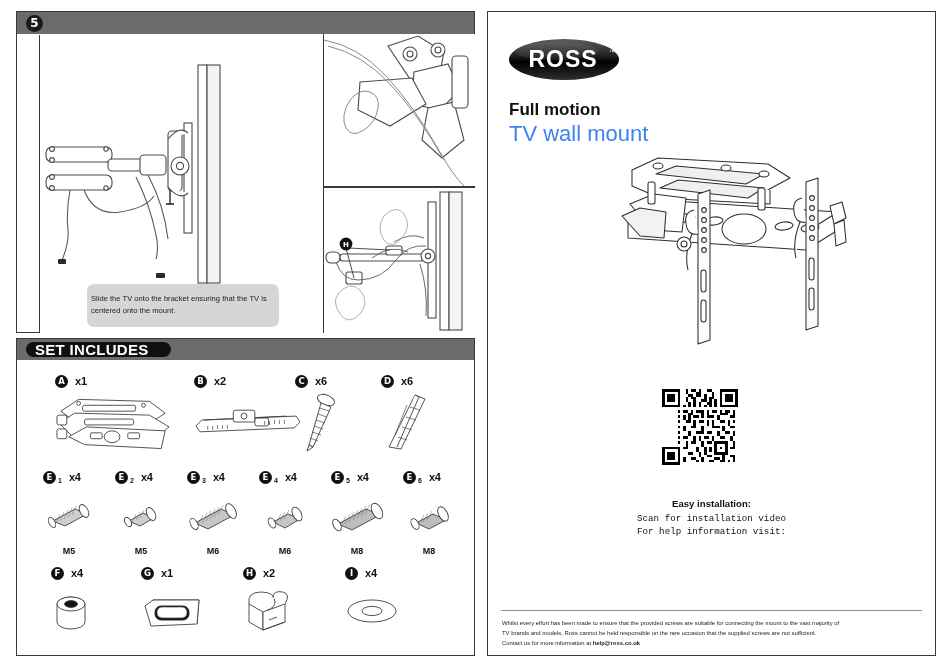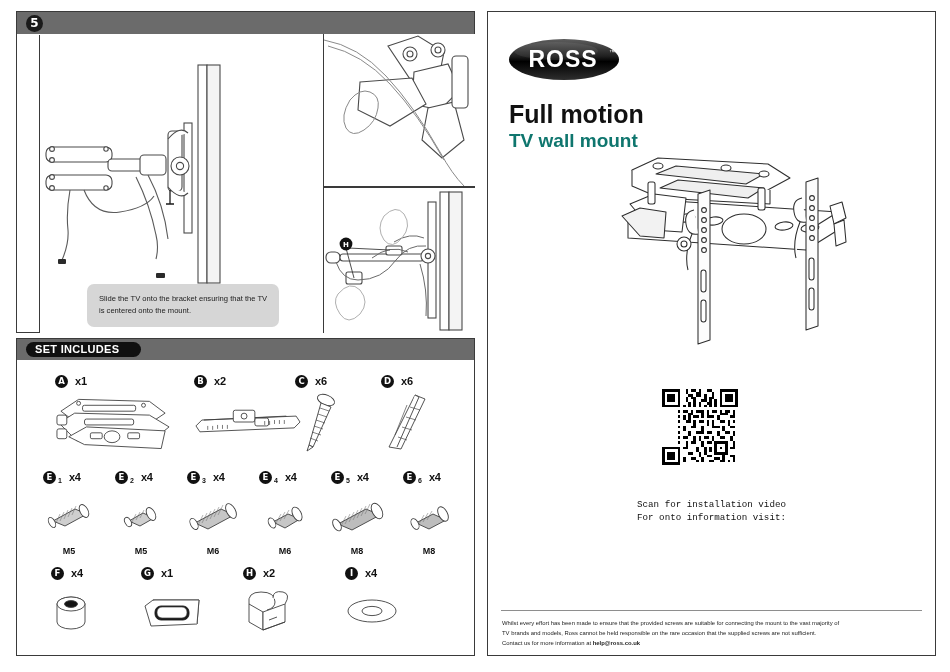--- a/index.html
+++ b/index.html
@@ -48,21 +48,21 @@
     font-family: "DejaVu Sans", sans-serif;
   }
   .pill {
     position: absolute;
     left: 9px; top: 3px;
     height: 15px;
     padding: 0 22px 0 9px;
     border-radius: 8px;
     background: #101010;
     color: #ffffff;
-    font-size: 11px;
+    font-size: 15px;
     font-weight: bold;
     line-height: 15px;
     letter-spacing: 0.3px;
     font-family: "Liberation Sans", sans-serif;
   }
 
   
   .illus {
     position: absolute;
     box-sizing: border-box;
@@ -72,21 +72,21 @@
   }
   #illus-main  { left: 22px;  top: 23px;  width: 284px; height: 298px; border-left:1px solid #3a3a3a; border-top:none; border-bottom:none; border-right:none;}
   #illus-top   { left: 306px; top: 22px;  width: 152px; height: 153px; border-top:none; border-right:none;}
   #illus-bot   { left: 306px; top: 175px; width: 152px; height: 146px; border-right:none; border-bottom:none;}
 
   .callout {
     position: absolute;
     left: 70px;
     top: 272px;
     width: 192px;
-    padding: 9px 10px 10px 12px;
+    padding: 9px 10px 10px 4px;
     background: #d6d6d6;
     border-radius: 7px;
     font-size: 7.6px;
     line-height: 1.55;
     color: #1c1c1c;
     box-sizing: border-box;
   }
 
   
   .items {
@@ -169,29 +169,29 @@
     font-weight: bold;
     color: #111111;
     letter-spacing: -0.3px;
     font-family: "Liberation Sans", sans-serif;
   }
   #title-block {
     position: absolute;
     left: 21px; top: 88px;
   }
   #title-1 {
-    font-size: 25px;
+    font-size: 17px;
     font-weight: bold;
     color: #111111;
     line-height: 1.15;
   }
   #title-2 {
-    font-size: 19px;
-    font-weight: bold;
-    color: #0f766e;
+    font-size: 22px;
+    font-weight: normal;
+    color: #3b82f6;
     line-height: 1.25;
   }
   #hero {
     position: absolute;
     left: 110px; top: 140px;
     width: 265px; height: 215px;
   }
   #qr-wrap {
     position: absolute;
     left: 170px; top: 373px;
@@ -853,22 +853,23 @@
             <rect x="15" y="26" width="1" height="2"></rect>
           <rect x="18" y="27" width="2" height="1"></rect>
             <rect x="22" y="27" width="2" height="1"></rect>
           <rect x="25" y="27" width="1" height="1"></rect>
             <rect x="27" y="26" width="1" height="2"></rect>
         </g>
       </svg>
     </div>
 
     <div id="easy-block">
+      <div id="easy-head">Easy installation:</div>
       <div class="easy-line">Scan for installation video</div>
-      <div class="easy-line">For onto information visit:</div>
+      <div class="easy-line">For help information visit:</div>
     </div>
 
     <div id="rule"></div>
 
     <div id="disclaimer">
       <div>Whilst every effort has been made to ensure that the provided screws are suitable for connecting the mount to the vast majority of</div>
       <div>TV brands and models, Ross cannot be held responsible on the rare occasion that the supplied screws are not sufficient.</div>
       <div><span>Contact us for more information at </span><b>help@ross.co.uk</b></div>
     </div>
 

